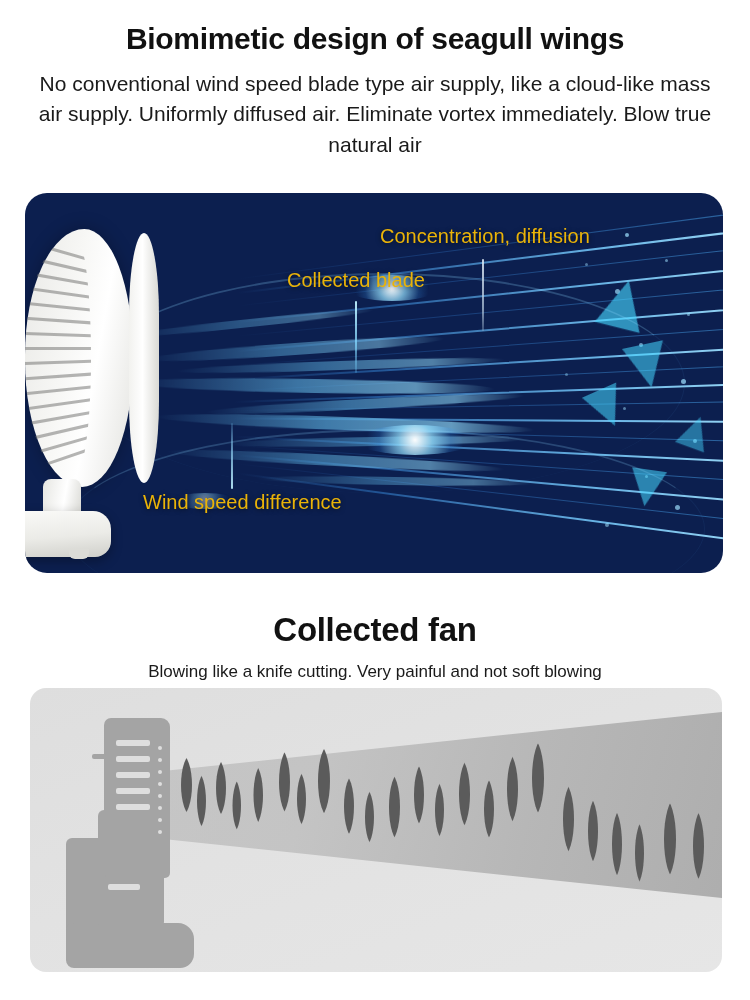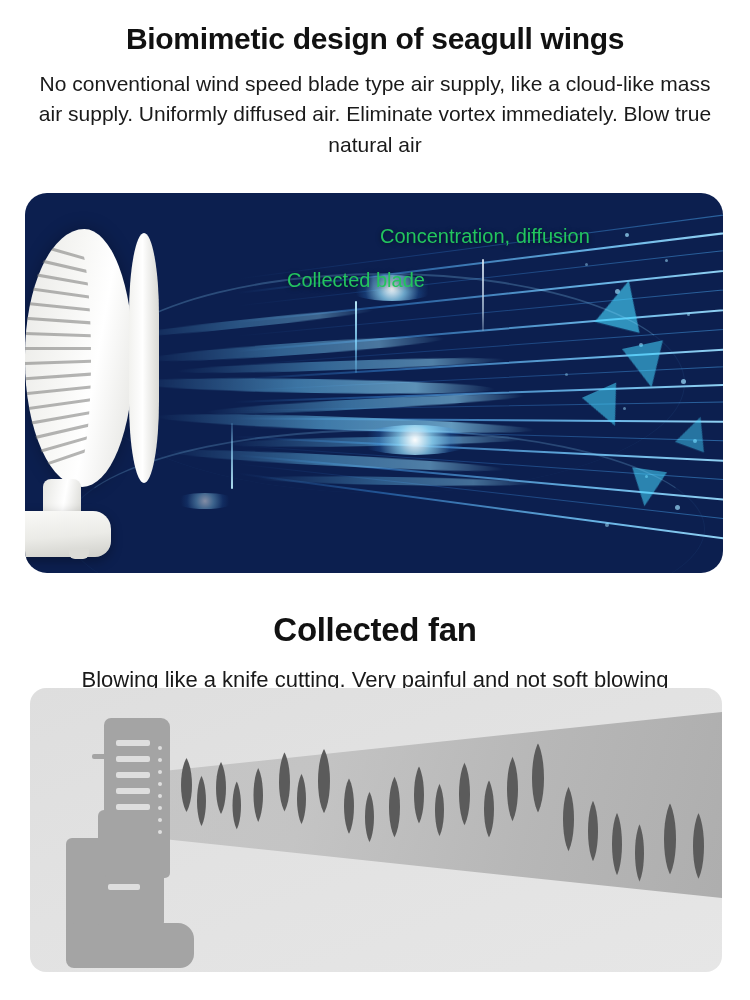--- a/index.html
+++ b/index.html
@@ -164,21 +164,21 @@
     position: absolute;
     left: 52px; top: 320px;
     width: 20px; height: 10px;
     background: #dcdcd7;
     border-radius: 0 0 6px 6px;
   }
 
   
   .callout {
     position: absolute;
-    color: #22c55e;
+    color: #eab308;
     font-size: 20px;
     line-height: 1.1;
     white-space: nowrap;
     text-shadow: 0 1px 5px rgba(0,0,0,0.55);
   }
   .leader {
     position: absolute;
     width: 2px;
     background: linear-gradient(180deg, rgba(190,240,255,0.95) 0%, rgba(130,215,255,0.75) 60%, rgba(110,200,250,0.25) 100%);
     border-radius: 1px;
@@ -199,21 +199,21 @@
     font-size: 33px;
     font-weight: bold;
     letter-spacing: -0.3px;
     color: #111111;
   }
   .mid-sub {
     position: absolute;
     left: 0; top: 645px;
     width: 750px;
     text-align: center;
-    font-size: 22px;
+    font-size: 17px;
     color: #1a1a1a;
   }
 
   
   .gray-panel {
     position: absolute;
     left: 30px; top: 688px;
     width: 692px; height: 284px;
     border-radius: 16px;
     overflow: hidden;
@@ -383,20 +383,21 @@
       <div class="fan-base"></div>
       <div class="fan-foot"></div>
     </div>
 
     <span class="callout" style="left:355px; top:32px;">Concentration, diffusion</span>
     <div class="leader pale" style="left:457px; top:66px; height:72px;"></div>
 
     <span class="callout" style="left:262px; top:76px;">Collected blade</span>
     <div class="leader" style="left:330px; top:108px; height:72px;"></div>
 
+    <span class="callout" style="left:118px; top:298px;">Wind speed difference</span>
     <div class="leader up" style="left:206px; top:230px; height:66px;"></div>
 
   </div>
 </div>
 
 <h2 class="mid-head">Collected fan</h2>
 <p class="mid-sub">Blowing like a knife cutting. Very painful and not soft blowing</p>
 
 <div class="gray-panel">
 

